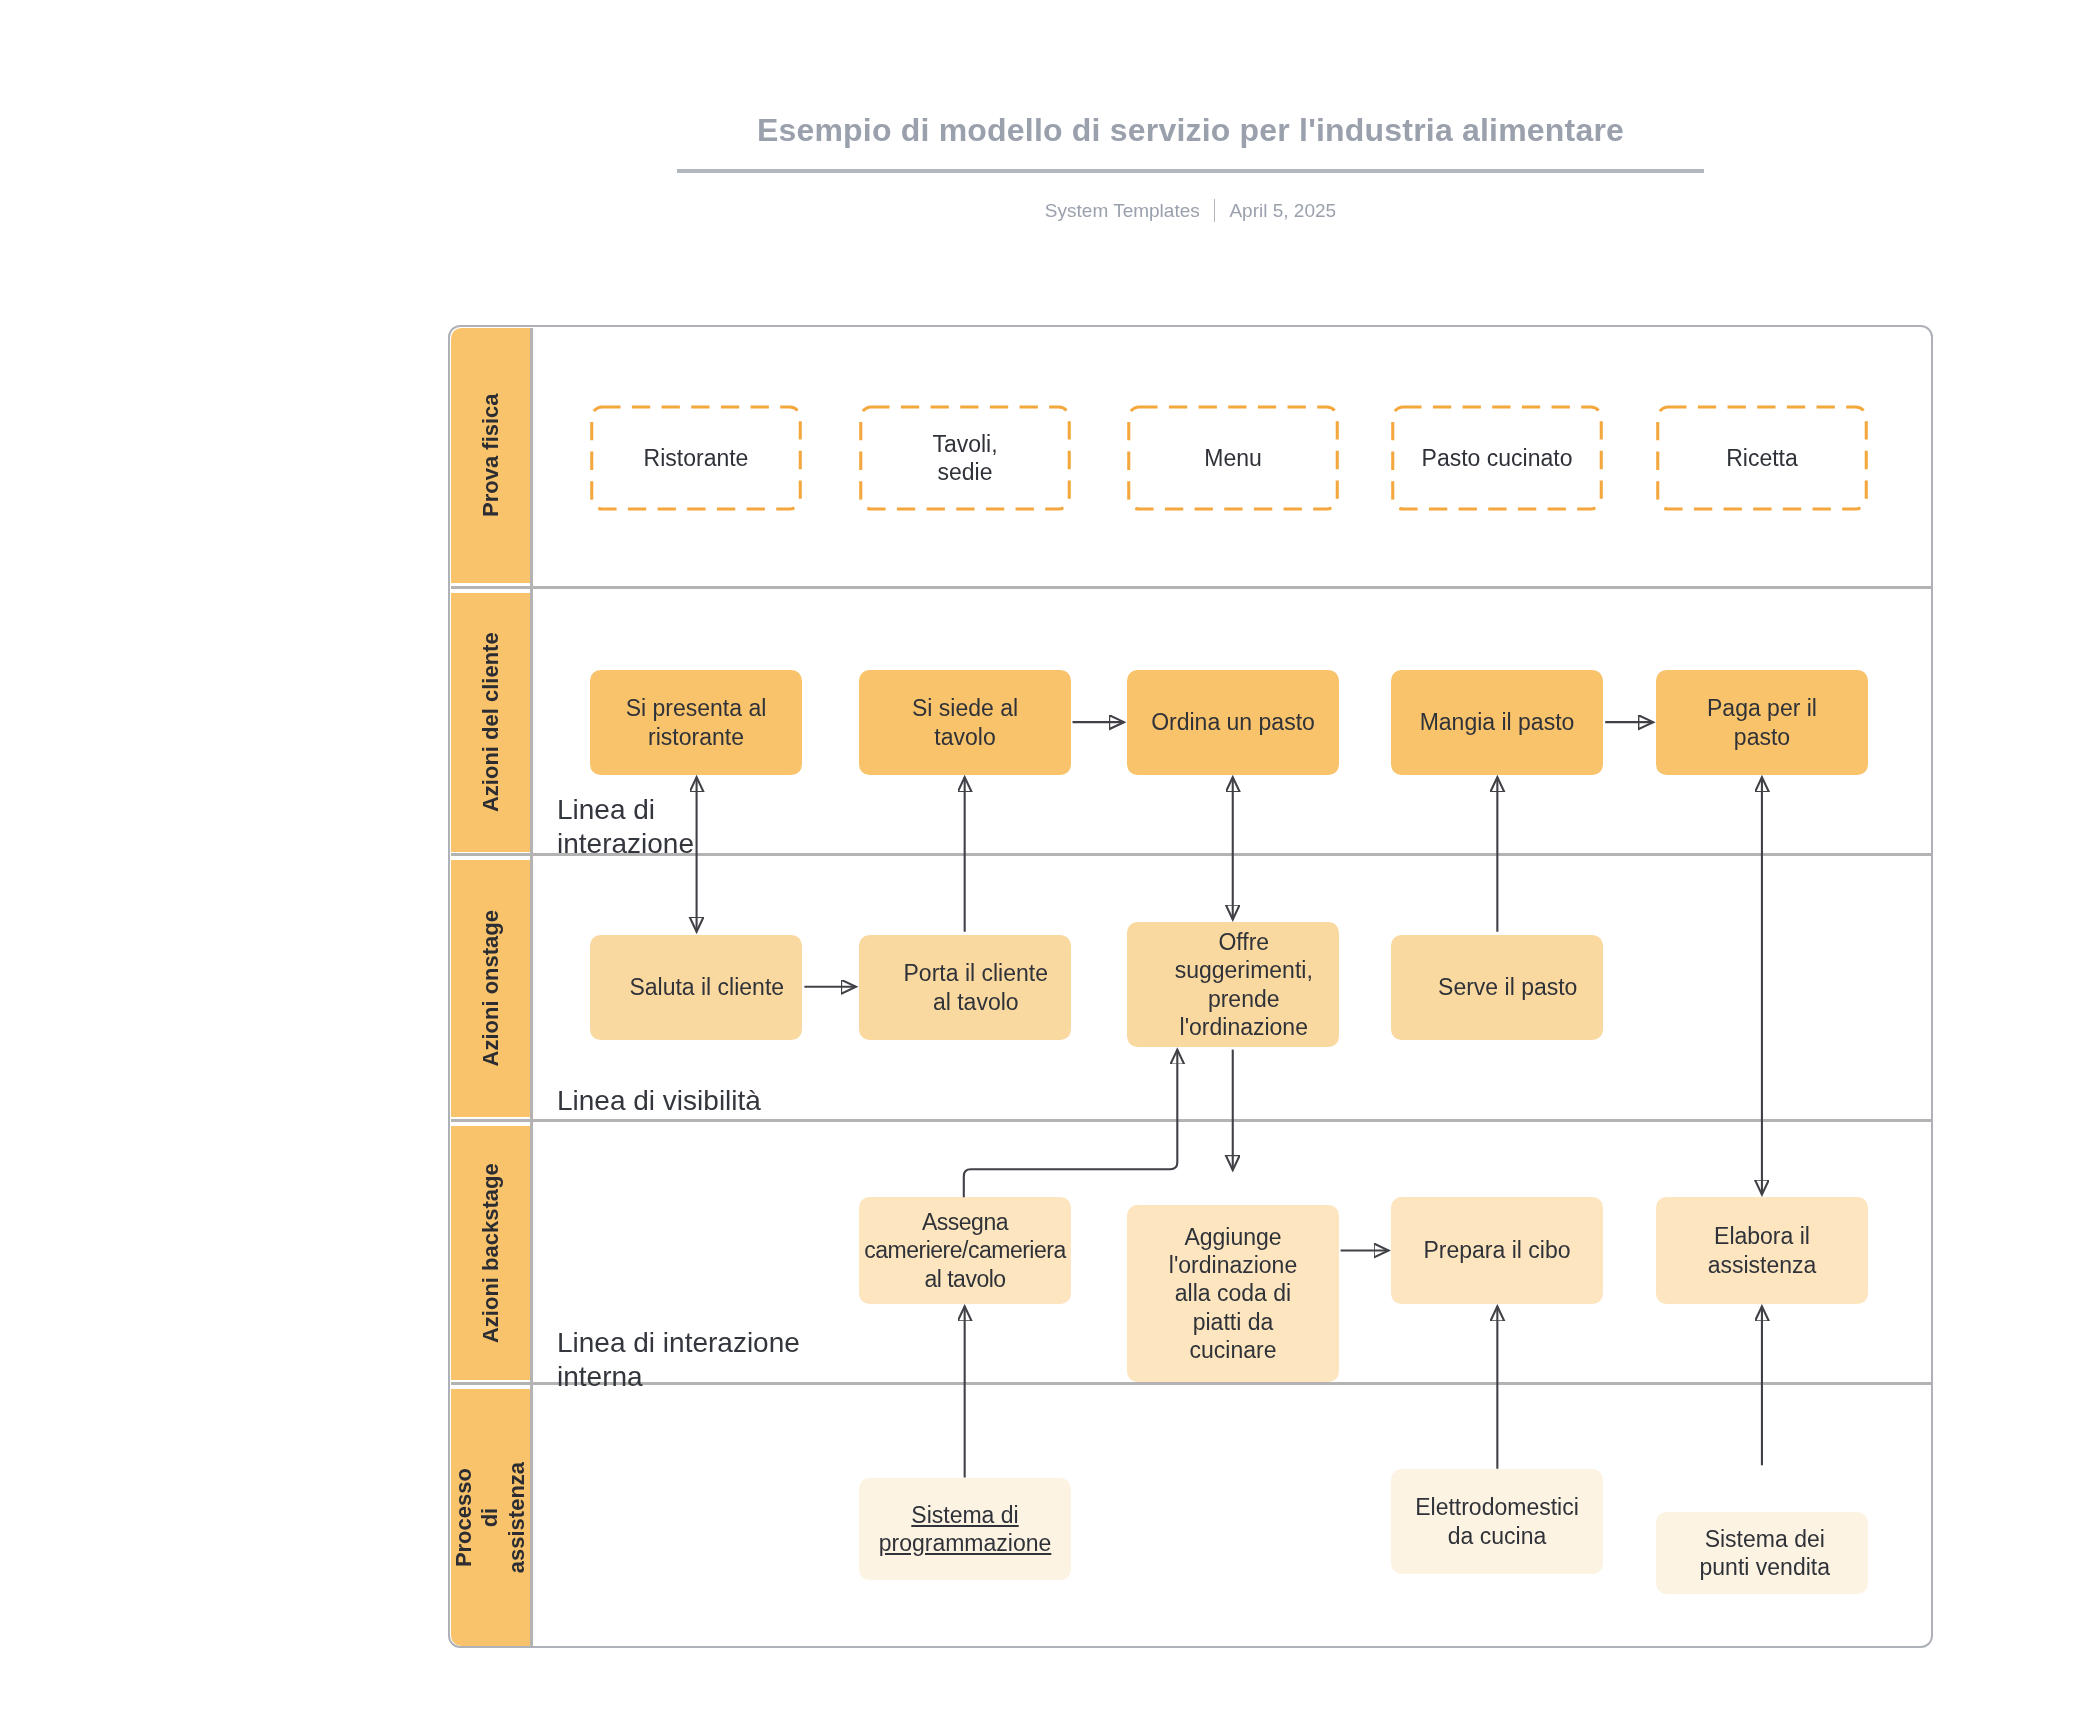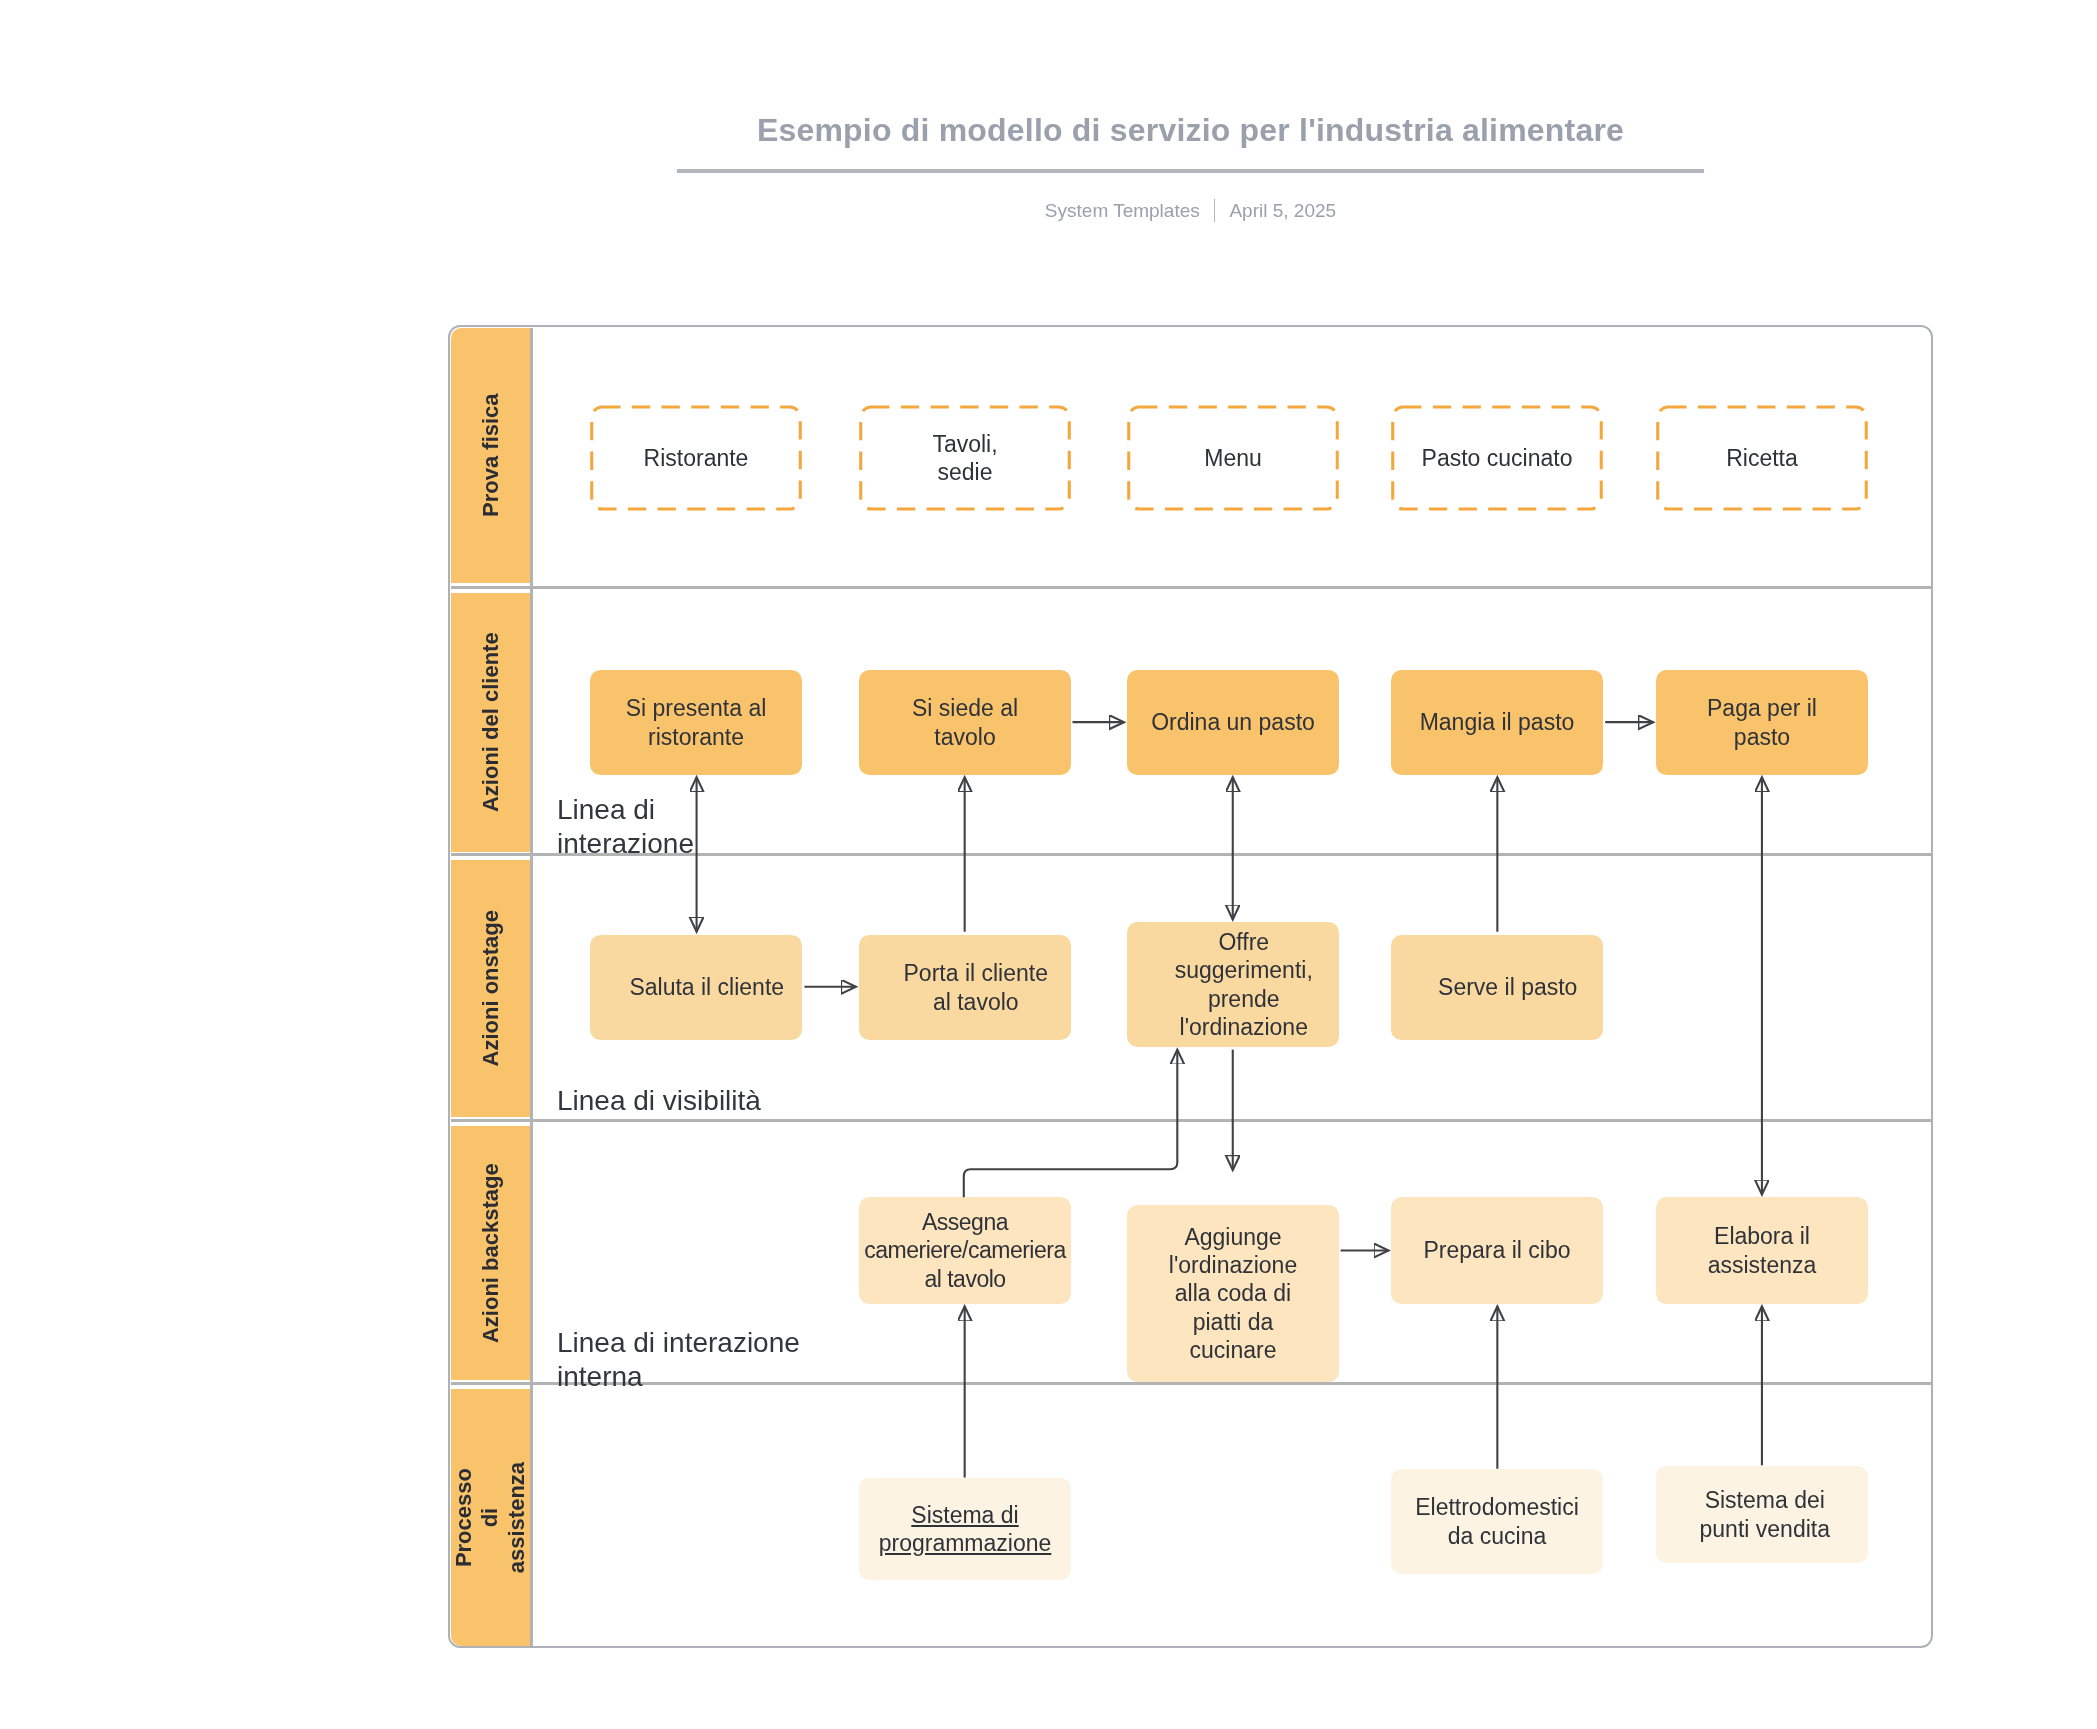--- a/index.html
+++ b/index.html
@@ -42,21 +42,21 @@
 
   .c1{left:590px}.c2{left:859px}.c3{left:1127px}.c4{left:1391px}.c5{left:1656px}
   .r-evidence{top:405px;height:106px;}
   .r-customer{top:670px;height:105px;}
   .r-onstage{top:935px;height:105px;}
   .r-onstage-tall{top:922px;height:125px;}
   .r-backstage{top:1197px;height:107px;}
   .r-backstage-tall{top:1173px;height:177px;margin-top:32px;}
   .r-support-a{top:1478px;height:102px;text-decoration:underline;}
   .r-support-b{top:1469px;height:105px;}
-  .r-support-c{top:1466px;height:97px;padding-left:9px;}
+  .r-support-c{top:1512px;height:82px;padding-left:9px;}
 
   
   .line-label{position:absolute;left:557px;font-size:28px;color:#33363d;
               line-height:1.22;white-space:pre-line;z-index:3;}
 
   
   #wires{position:absolute;left:0;top:0;z-index:4;pointer-events:none;}
   #wires path{stroke:#404147;stroke-width:2.4;fill:none;}
 </style>
 </head>

